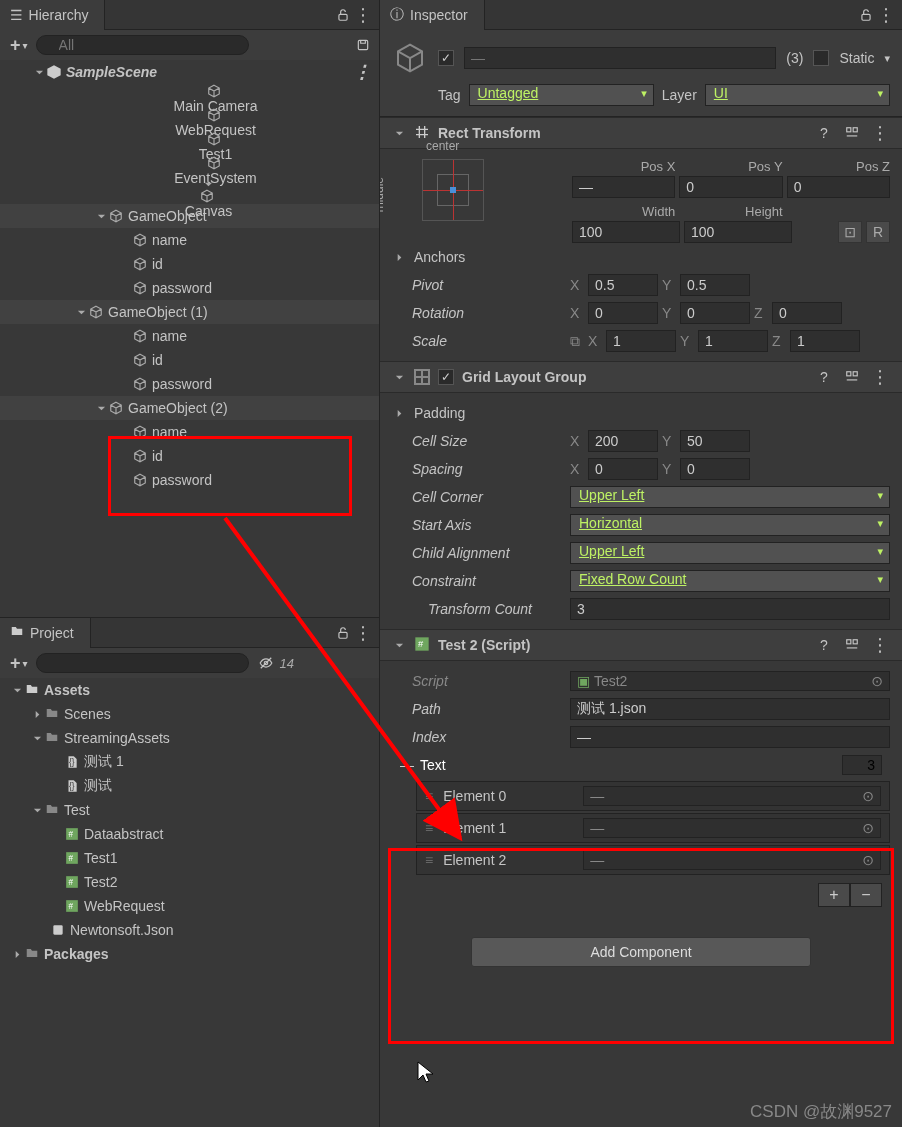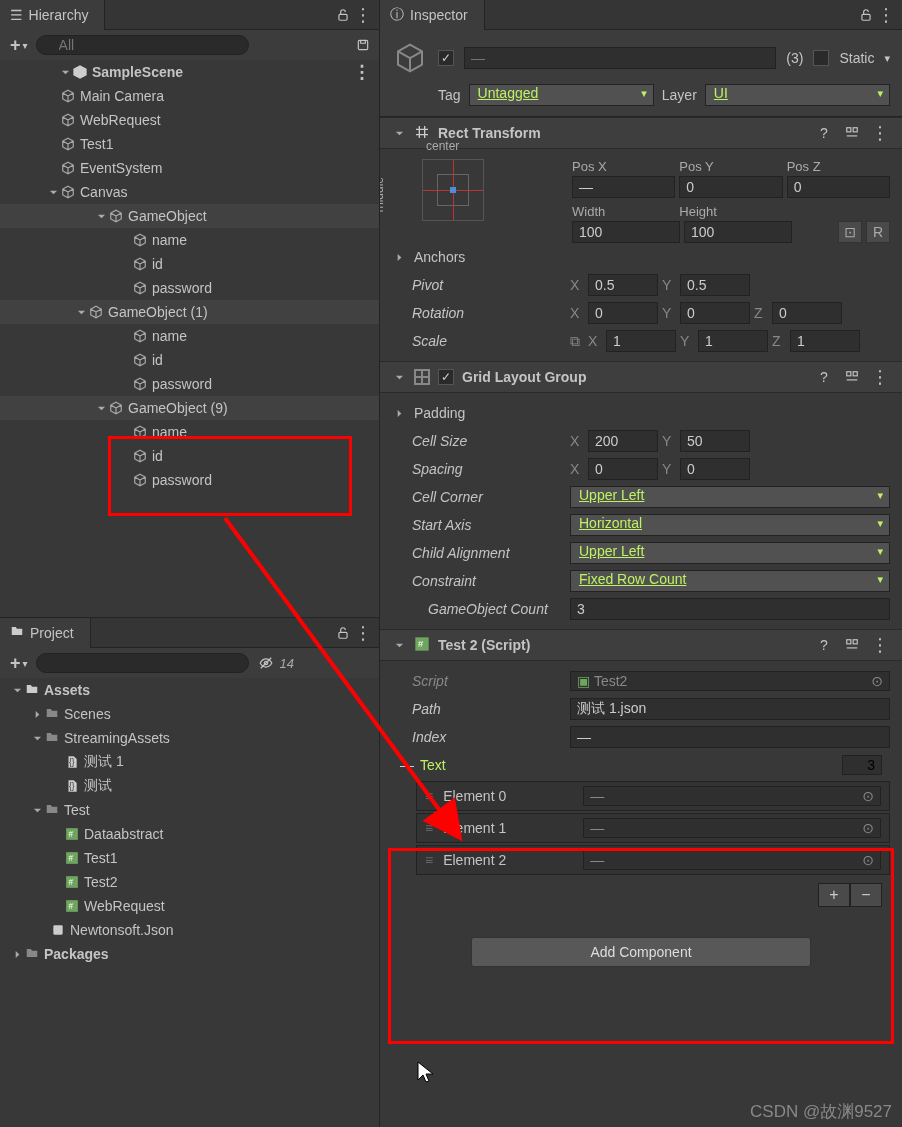--- a/index.html
+++ b/index.html
@@ -16,24 +16,24 @@
 .plus-dropdown { display: flex; align-items: center; gap: 2px; padding: 2px 4px; }
 .search-field { flex: 1; background: #2a2a2a; border: 1px solid #222; border-radius: 10px; height: 20px; padding: 0 8px 0 22px; color: #888; position: relative; }
 .search-wrap { flex: 1; position: relative; }
 .search-wrap .mag { position: absolute; left: 6px; top: 3px; }
 .hierarchy-content { flex: 1; background: #383838; overflow: auto; }
 .tree-row { height: 24px; display: flex; align-items: center; padding-right: 8px; cursor: pointer; }
 .arrow { width: 14px; display: inline-flex; justify-content: center; }
 .arrow svg { width: 9px; height: 9px; }
 .cube-icon { width: 16px; height: 16px; margin-right: 4px; display: inline-flex; align-items: center; justify-content: center; }
 .scene-icon { width: 16px; height: 16px; margin-right: 4px; display: inline-flex; align-items: center; justify-content: center; }
-.indent-1 { padding-left: 60px; }
+.indent-1 { padding-left: 60px; flex-direction: column; }
 .indent-2 { padding-left: 84px; }
 .indent-4 { padding-left: 132px; }
-.scene-row { font-weight: bold; padding-left: 72px; }
+.scene-row { font-weight: bold; padding-left: 46px; font-style: italic; }
 .scene-row .arrow { margin-left: -14px; }
 .project-panel { height: 510px; display: flex; flex-direction: column; border-top: 1px solid #232323; }
 .project-toolbar { height: 30px; background: #3c3c3c; display: flex; align-items: center; padding: 0 6px; gap: 4px; }
 .project-toolbar .search-wrap { flex: 1; max-width: 120px; }
 .folder-icon { margin-right: 4px; }
 .file-icon { margin-right: 4px; width: 16px; height: 16px; display: inline-flex; align-items: center; justify-content: center; }
 .inspector-content { flex: 1; background: #383838; overflow: auto; }
 .insp-header { padding: 10px 12px; background: #3c3c3c; border-bottom: 1px solid #232323; }
 .insp-header-row1 { display: flex; align-items: center; gap: 10px; }
 .obj-cube { width: 36px; height: 36px; display: flex; align-items: center; justify-content: center; }
@@ -55,29 +55,29 @@
 .anchor-widget { width: 62px; height: 62px; border: 1px solid #555; position: relative; margin: 4px 0 8px 30px; }
 .anchor-widget .inner { position: absolute; left: 14px; top: 14px; width: 32px; height: 32px; border: 1px solid #666; }
 .anchor-widget .cross-h { position: absolute; left: 0; right: 0; top: 50%; height: 1px; background: #b33; }
 .anchor-widget .cross-v { position: absolute; top: 0; bottom: 0; left: 50%; width: 1px; background: #b33; }
 .anchor-widget .dot { position: absolute; left: 50%; top: 50%; width: 6px; height: 6px; background: #4a90d9; transform: translate(-50%,-50%); }
 .anchor-label-top { position: absolute; top: -16px; left: 14px; font-size: 12px; color: #aaa; }
 .anchor-label-left { position: absolute; left: -20px; top: 18px; writing-mode: vertical-rl; font-size: 12px; color: #aaa; transform: rotate(180deg); }
 .rect-top { display: flex; align-items: flex-start; }
 .rect-right { flex: 1; padding-top: 4px; }
 .rect-labels { display: flex; gap: 4px; }
-.rect-labels > div { flex: 1; font-size: 13px; color: #aaa; }
+.rect-labels > div { flex: 1; font-size: 13px; color: #aaa; text-align: right; }
 .rect-inputs { display: flex; gap: 4px; margin-top: 2px; }
 .rect-inputs input { flex: 1; background: #2f2f2f; border: 1px solid #222; height: 22px; padding: 0 6px; color: #ccc; width: 0; }
 .add-component-btn { display: block; margin: 18px auto; width: 340px; height: 30px; background: #585858; border: 1px solid #333; color: #ddd; border-radius: 3px; }
 .list-element { background: #333; border: 1px solid #222; margin: 2px 0 2px 24px; padding: 4px 8px; display: flex; align-items: center; height: 30px; gap: 10px; }
 .list-element .drag { color: #666; }
 .list-element .val { flex: 1; background: #2f2f2f; border: 1px solid #222; height: 20px; padding: 0 6px; color: #888; display: flex; align-items: center; justify-content: space-between; }
 .text-header { display: flex; align-items: center; padding: 4px 8px; }
-.text-header .label { color: #bef264; flex: 1; }
+.text-header .label { color: #ffffff; flex: 1; }
 .text-header .count { background: #2f2f2f; border: 1px solid #222; height: 20px; width: 40px; text-align: right; padding: 0 6px; }
 .list-footer { display: flex; justify-content: flex-end; padding: 6px 8px; gap: 0; }
 .list-footer button { width: 32px; height: 24px; background: #4a4a4a; border: 1px solid #222; color: #ccc; font-size: 16px; }
 .red-box { position: absolute; border: 3px solid red; pointer-events: none; }
 svg.arrow-svg { position: absolute; pointer-events: none; }
 .watermark { position: absolute; right: 10px; bottom: 4px; color: #888; font-size: 17px; }
 .vdots { font-size: 18px; line-height: 10px; }
 .visibility-count { color: #aaa; font-style: italic; font-size: 13px; }
 .small-btn { width: 24px; height: 22px; background: #4a4a4a; border: 1px solid #333; color: #aaa; display: inline-flex; align-items: center; justify-content: center; }
 .grid-icon-box { width: 16px; height: 16px; border: 1px solid #888; display: grid; grid-template-columns: 1fr 1fr; grid-template-rows: 1fr 1fr; }
@@ -261,21 +261,21 @@
         <span class="arrow">
           <svg viewBox="0 0 10 10">
             <path d="M1 3 L5 7 L9 3" fill="#aaa"></path>
           </svg>
         </span>
         <span class="cube-icon">
           <svg width="14" height="14" viewBox="0 0 24 24" fill="none" stroke="#aaa" stroke-width="2">
             <path d="M12 2 L21 7 L21 17 L12 22 L3 17 L3 7 Z M3 7 L12 12 L21 7 M12 12 V22"></path>
           </svg>
         </span>
-        <span>GameObject (9)</span>
+        <span>GameObject (2)</span>
       </div>
     <div class="tree-row indent-4">
         <span class="cube-icon">
           <svg width="14" height="14" viewBox="0 0 24 24" fill="none" stroke="#aaa" stroke-width="2">
             <path d="M12 2 L21 7 L21 17 L12 22 L3 17 L3 7 Z M3 7 L12 12 L21 7 M12 12 V22"></path>
           </svg>
         </span>
         <span>name</span>
       </div>
     <div class="tree-row indent-4">
@@ -687,21 +687,21 @@
             <span>Upper Left</span>
           </div>
         </div>
       <div class="prop-row">
           <span class="prop-label">Constraint</span>
           <div class="dropdown">
             <span>Fixed Row Count</span>
           </div>
         </div>
       <div class="prop-row">
-          <span class="prop-label sub">GameObject Count</span>
+          <span class="prop-label sub">Transform Count</span>
           <input class="num-input" style="flex: 1 1 0%;" value="3">
         </div>
     </div>
 
     <div class="component-header">
       <span class="arrow">
           <svg viewBox="0 0 10 10" width="10" height="10">
             <path d="M1 3 L5 7 L9 3" fill="#aaa"></path>
           </svg>
         </span>

